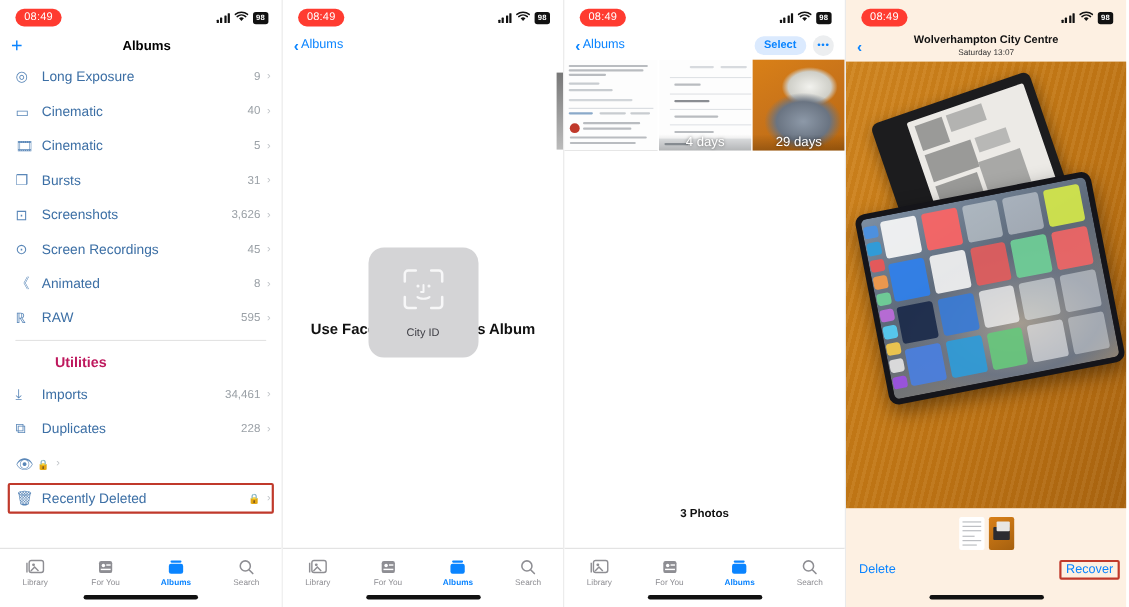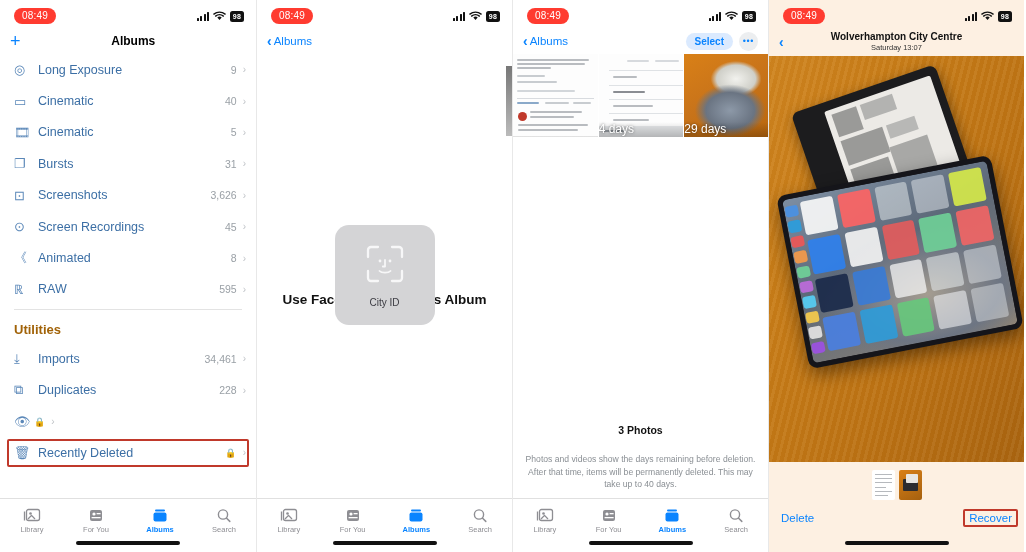--- a/index.html
+++ b/index.html
@@ -58,22 +58,23 @@
   .row {
     display: flex; align-items: center; height: 31.4px;
     padding: 0 10px 0 14px; position: relative;
   }
   .row .ic { width: 20px; color: #5a87b8; font-size: 13px; display: flex; align-items: center; }
   .row .lbl { flex: 1; font-size: 12.5px; color: #3c6fa5; padding-left: 4px; }
   .row .cnt { font-size: 10.5px; color: #9aa0a6; padding-right: 6px; }
   .row .lock { font-size: 9px; color: #6b7075; padding-right: 6px; }
   .row .chv { color: #c0c4c8; font-size: 10px; }
   .sec-head {
-    font-size: 13px; font-weight: bold; color: #a16207;
+    font-size: 13px; font-weight: bold; color: #be185d;
     padding: 12px 0 6px 14px;
+    margin-left: 36px;
   }
   .divider { height: 1px; background: #e3e3e3; margin: 4px 14px 0 14px; }
   .hl-box {
     position: absolute; left: 7px; right: 7px; top: 2px; bottom: 2px;
     border: 2px solid #c0392b; border-radius: 2px; pointer-events: none;
   }
 
   
   .tabbar {
     position: absolute; bottom: 0; left: 0; right: 0; height: 54px;
@@ -105,21 +106,21 @@
     position: absolute; right: 0; top: 66px; width: 6px; height: 70px;
     background: linear-gradient(180deg,#777,#bbb);
   }
 
   
   .grid { display: flex; gap: 1px; height: 83px; }
   .cell { position: relative; overflow: hidden; }
   .cell .daytag {
     position: absolute; bottom: 0; left: 0; right: 0;
     color: #fff; font-size: 12px; font-weight: 500;
-    text-shadow: 0 0 3px rgba(0,0,0,.55);
+    text-align: center; text-shadow: 0 0 3px rgba(0,0,0,.55);
     background: linear-gradient(0deg, rgba(0,0,0,.22), transparent);
     padding-bottom: 1px;
   }
   .doc-thumb { background: #fdfdfd; width: 100%; height: 100%; position: relative; }
   .doc-thumb .ln { position: absolute; background: #b9bcc0; height: 1.5px; border-radius: 1px; }
   .doc-thumb .blk { position: absolute; background: #e9ebee; }
   .doc-thumb .av { position: absolute; width: 9px; height: 9px; border-radius: 50%; background: #c0392b; }
   .photo-thumb {
     width: 100%; height: 100%;
     background:
@@ -523,21 +524,20 @@
         <span class="daytag">4 days</span>
       </div>
       <div class="cell" style="width:84px">
         <div class="photo-thumb"></div>
         <span class="daytag">29 days</span>
       </div>
     </div>
 
     <div class="footer-note">
       <div class="fn-title">3 Photos</div>
-      <div class="fn-body">Photos and videos show the days remaining before deletion. After that time, items will be permanently deleted. This may take up to 40 days.</div>
     </div>
 
     <div class="tabbar">
       <div class="tab">
         <span class="tic">
           <svg width="18" height="15" viewBox="0 0 18 15">
               <rect x="3.5" y="1.5" width="13" height="11" rx="2" stroke="#8e8e93" stroke-width="1.3" fill="none"></rect>
               <circle cx="7.5" cy="5.5" r="1.3" fill="#8e8e93"></circle>
               <path d="M5 11l3.5-3.6L12 11" stroke="#8e8e93" stroke-width="1.3" fill="none"></path>
               <path d="M1.5 3.5v9" stroke="#8e8e93" stroke-width="1.3"></path>

